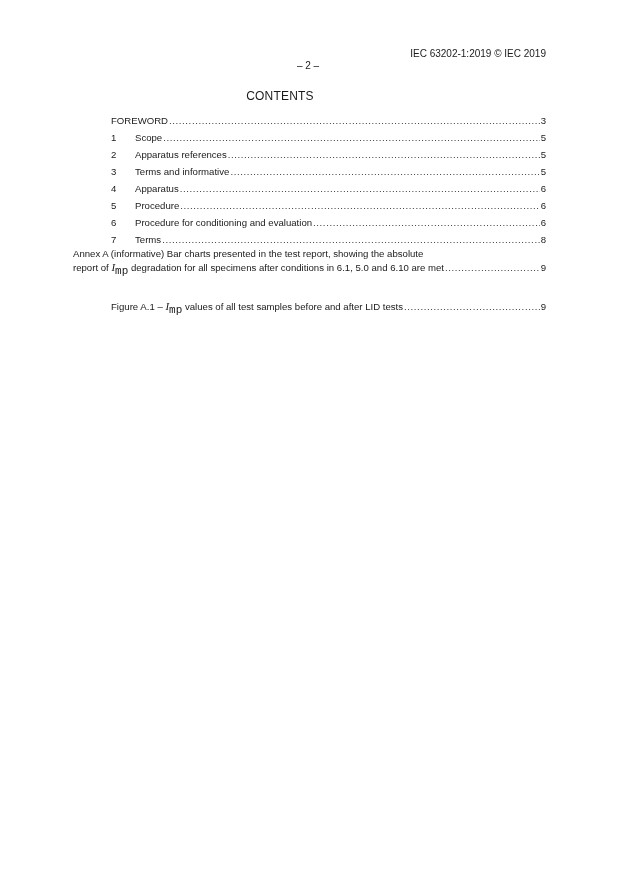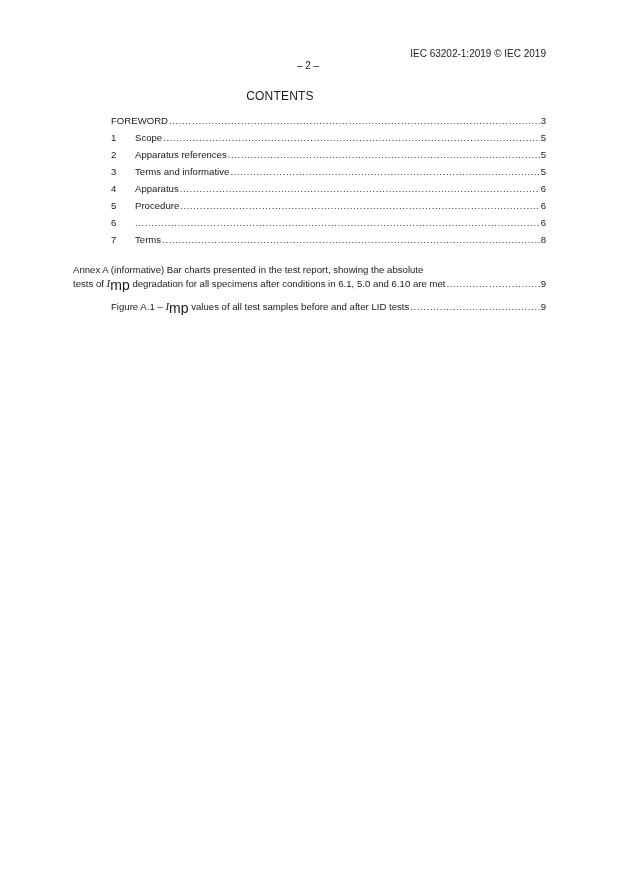--- a/index.html
+++ b/index.html
@@ -83,43 +83,43 @@
     .toc-leader::before {
       content: "................................................................................................................................................................................................................................................................";
     }
     .toc-page {
       flex: 0 0 auto;
       text-align: right;
       padding-left: 1px;
     }
     .toc-annex {
       height: auto;
-      margin-top: 16px;
+      margin-top: 0px;
     }
     .annex-line1 {
       display: block;
       height: 12px;
       line-height: 12px;
     }
     .annex-line2 {
       display: flex;
       align-items: baseline;
       height: 16px;
       white-space: nowrap;
       overflow: hidden;
     }
     .imp {
       font-family: "Liberation Serif", "DejaVu Serif", serif;
       font-style: italic;
       font-size: 11px;
     }
     .imp sub {
-      font-family: Liberation Sans, sans-serif;
+      font-family: Liberation Mono, monospace;
       font-style: normal;
-      font-size: 14px;
+      font-size: 11px;
       vertical-align: -3px;
       line-height: 0;
     }
     .figures {
       position: absolute;
       left: 73px;
       width: 473px;
       top: 298px;
       font-size: 9.6px;
       line-height: 14px;
@@ -173,35 +173,36 @@
 
     <div class="toc-row">
       <span class="toc-num">5</span>
       <span class="toc-title">Procedure</span>
       <span class="toc-leader"></span>
       <span class="toc-page">6</span>
     </div>
 
     <div class="toc-row">
       <span class="toc-num">6</span>
+      <span class="toc-title">Procedure for conditioning and evaluation</span>
       <span class="toc-leader"></span>
       <span class="toc-page">6</span>
     </div>
 
     <div class="toc-row">
       <span class="toc-num">7</span>
       <span class="toc-title">Terms</span>
       <span class="toc-leader"></span>
       <span class="toc-page">8</span>
     </div>
 
     <div class="toc-annex">
       <span class="annex-line1">Annex A (informative)  Bar charts presented in the test report, showing the absolute</span>
       <div class="annex-line2">
-        <span class="toc-title"><span>tests of </span><span class="imp"><span>I</span><sub>mp</sub></span><span> degradation for all specimens after conditions in 6.1, 5.0 and 6.10 are met</span></span>
+        <span class="toc-title"><span>report of </span><span class="imp"><span>I</span><sub>mp</sub></span><span> degradation for all specimens after conditions in 6.1, 5.0 and 6.10 are met</span></span>
         <span class="toc-leader"></span>
         <span class="toc-page">9</span>
       </div>
     </div>
 
   </div>
 
   <div class="figures">
     <div class="toc-row">
       <span class="toc-title"><span>Figure A.1 – </span><span class="imp"><span>I</span><sub>mp</sub></span><span> values of all test samples before and after LID tests</span></span>

